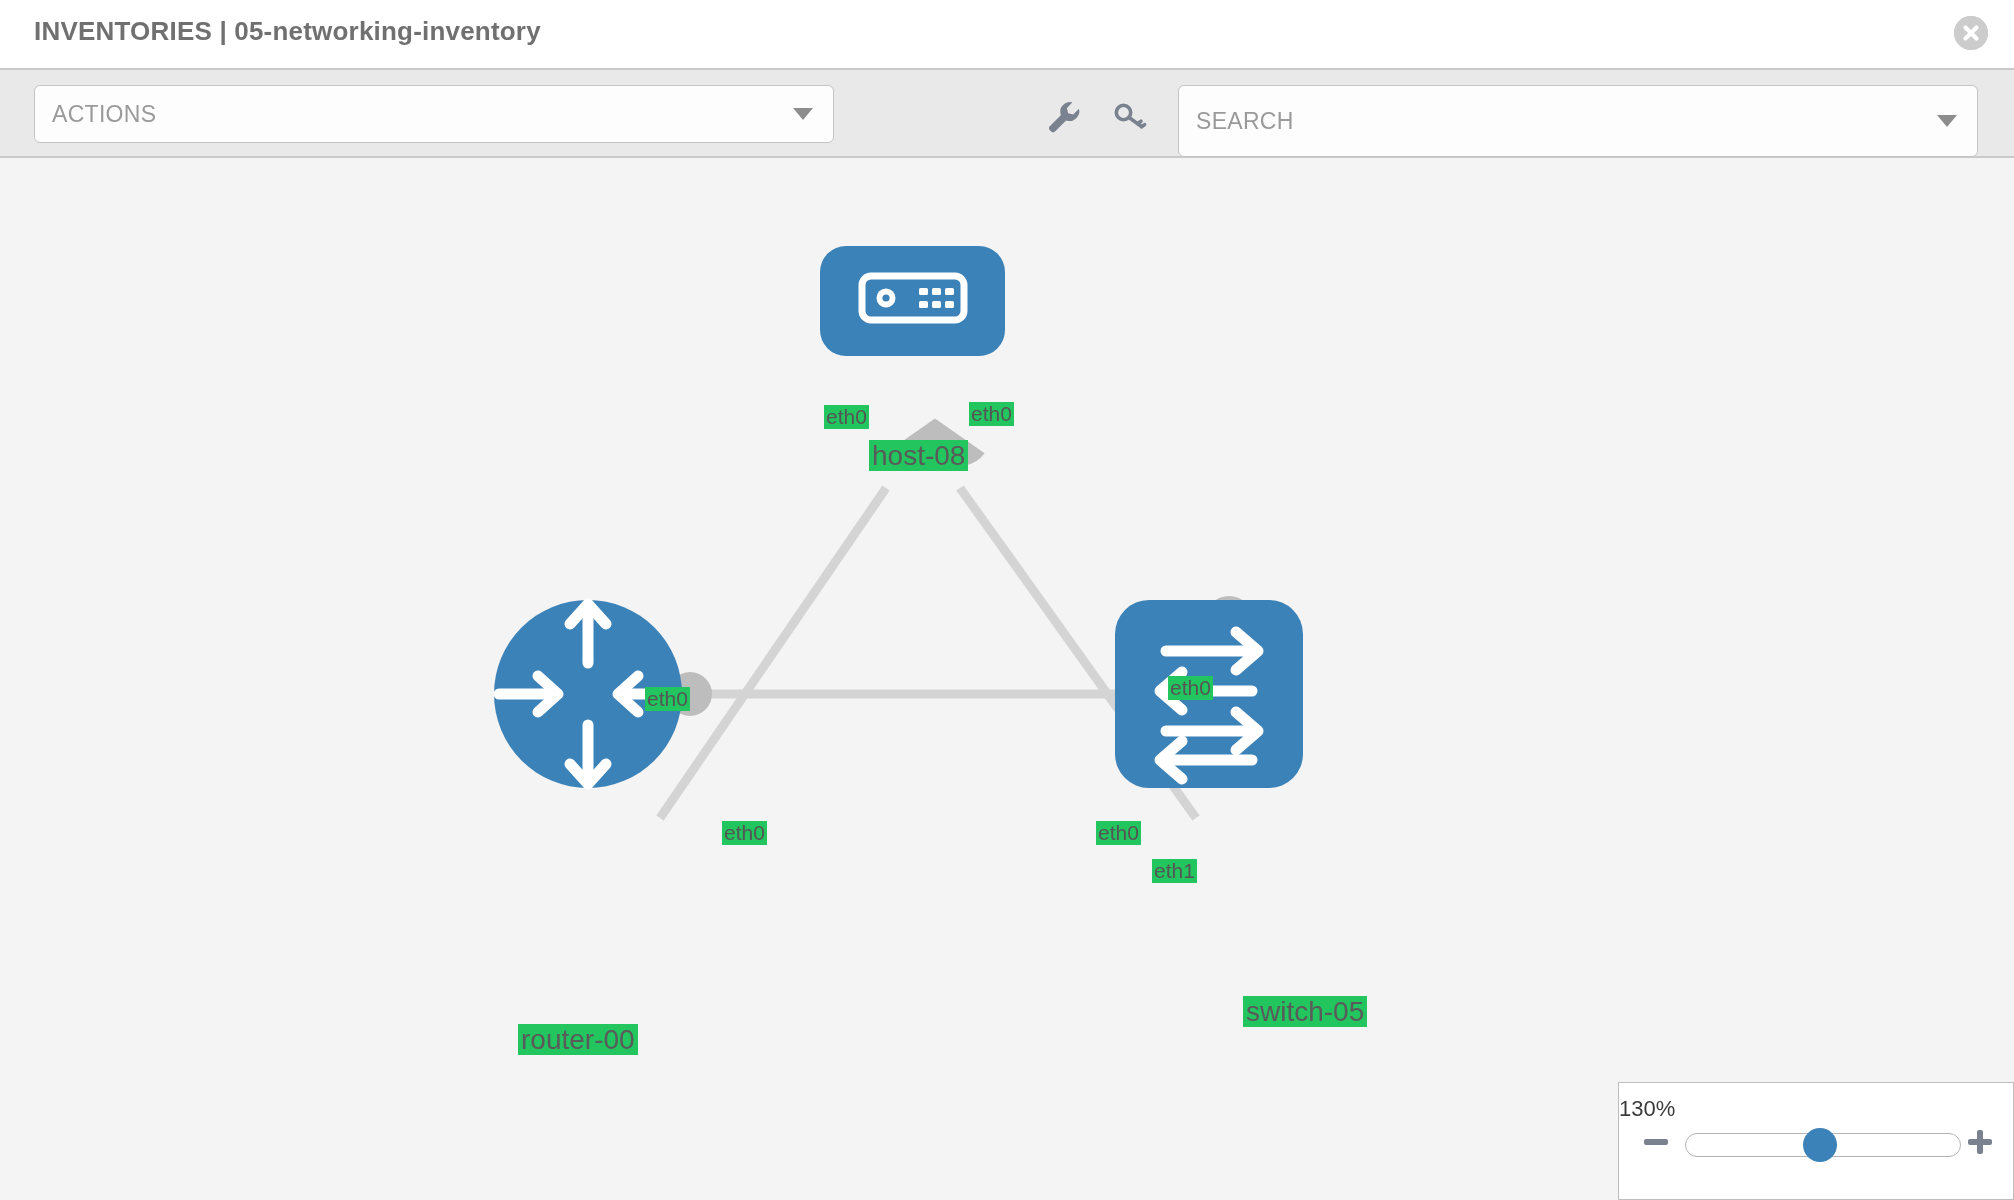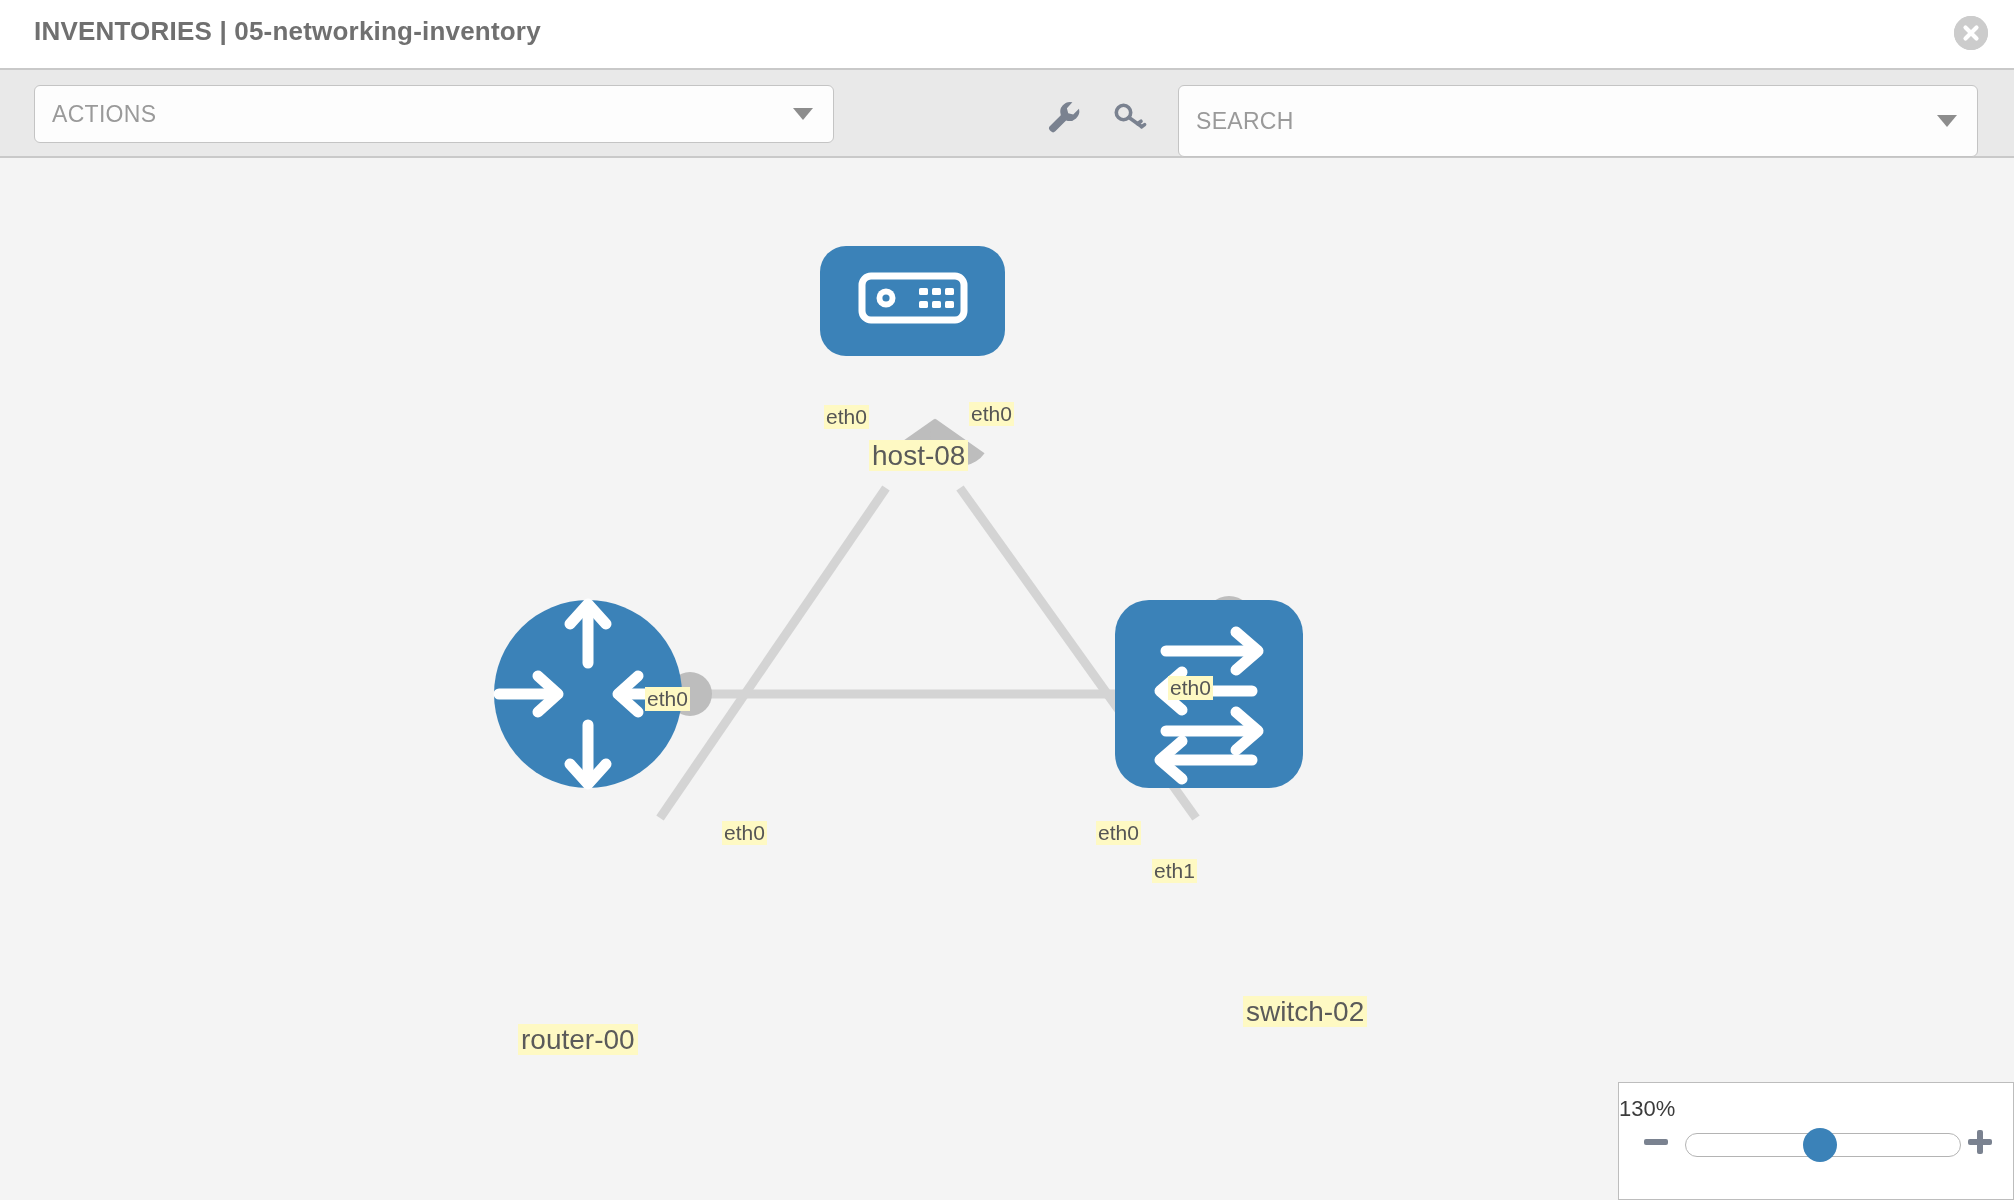--- a/index.html
+++ b/index.html
@@ -116,21 +116,21 @@
   #topology-svg {
     position: absolute;
     left: 0; top: 0;
     width: 2014px;
     height: 1042px;
   }
 
   
   .edge-label, .node-label {
     position: absolute;
-    background: #fef9c3;
+    background: #22c55e;
     color: #555555;
     white-space: nowrap;
     line-height: 1.05;
   }
   .edge-label { font-size: 21px; padding: 1px 2px; }
   .node-label { font-size: 28px; padding: 1px 3px; color: #5a5a5a; }
 
   
   #zoom-panel {
     position: absolute;
@@ -306,21 +306,21 @@
   <div class="edge-label" style="left:824px;  top:247px;">eth0</div>
   <div class="edge-label" style="left:969px;  top:244px;">eth0</div>
   <div class="edge-label" style="left:645px;  top:529px;">eth0</div>
   <div class="edge-label" style="left:1168px; top:518px;">eth0</div>
   <div class="edge-label" style="left:722px;  top:663px;">eth0</div>
   <div class="edge-label" style="left:1096px; top:663px;">eth0</div>
   <div class="edge-label" style="left:1112px; top:701px;margin-left:40px;">eth1</div>
 
   <div class="node-label" style="left:869px;  top:282px;">host-08</div>
   <div class="node-label" style="left:518px;  top:838px;margin-top:28px;">router-00</div>
-  <div class="node-label" style="left:1243px; top:838px;">switch-02</div>
+  <div class="node-label" style="left:1243px; top:838px;">switch-05</div>
 </div>
 
 <div id="zoom-panel">
   <div id="zoom-level">130%</div>
 
   <div id="zoom-minus">
     <svg width="30" height="30" viewBox="0 0 30 30" aria-hidden="true">
       <rect x="3" y="12" width="24" height="6" rx="2" fill="#7a8290"></rect>
     </svg>
   </div>

